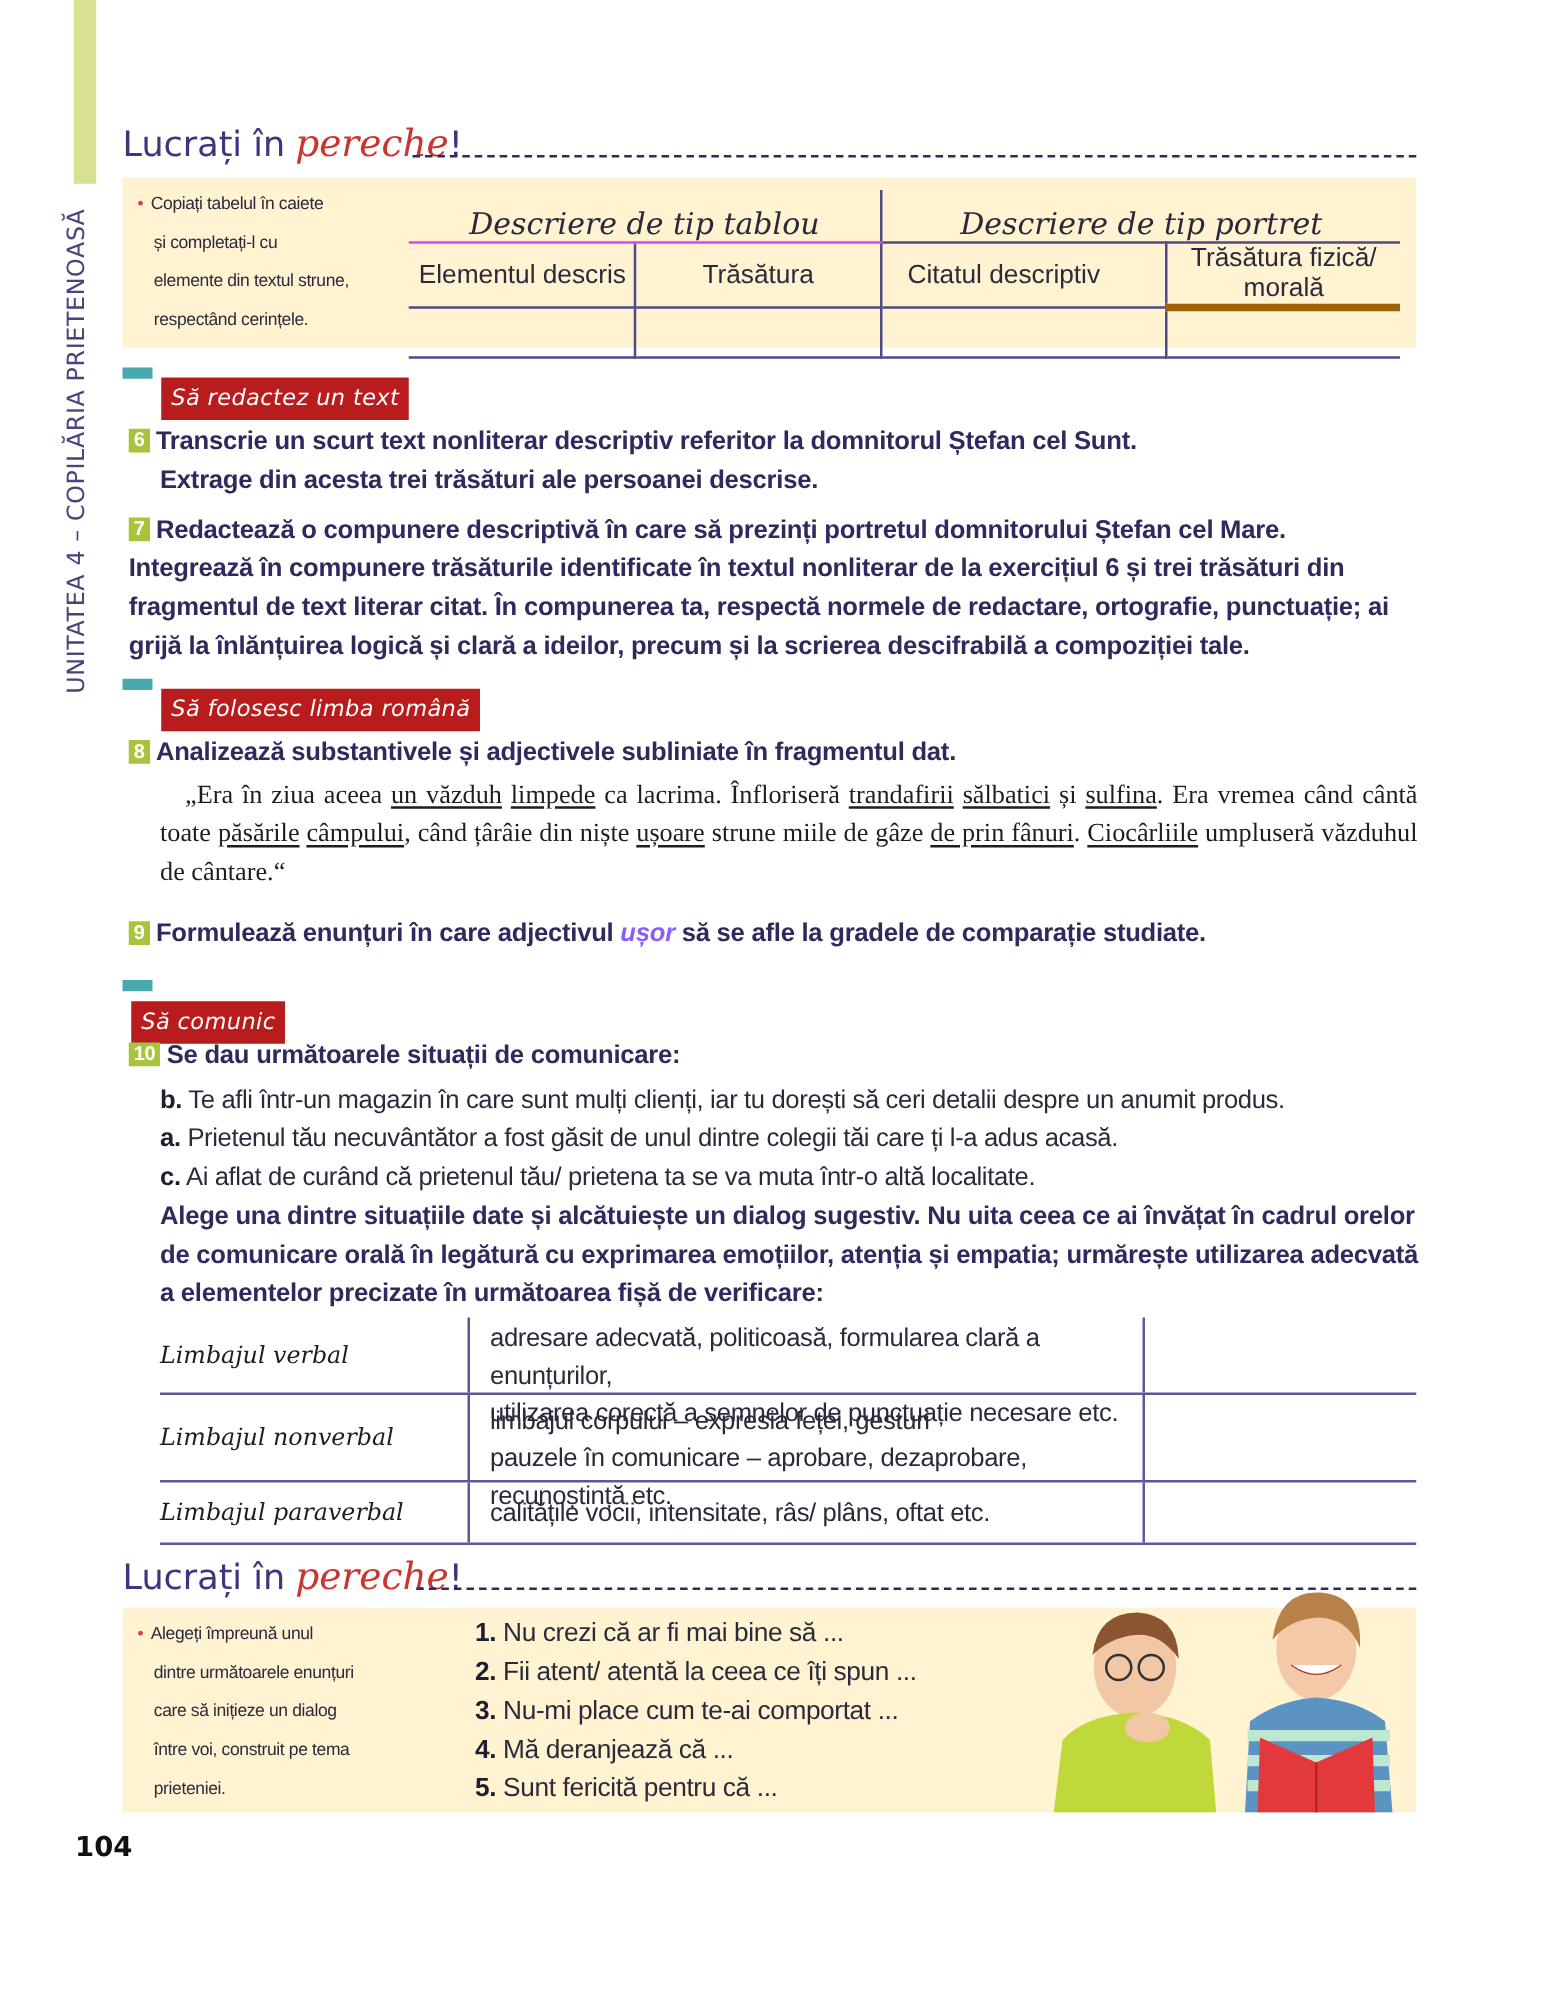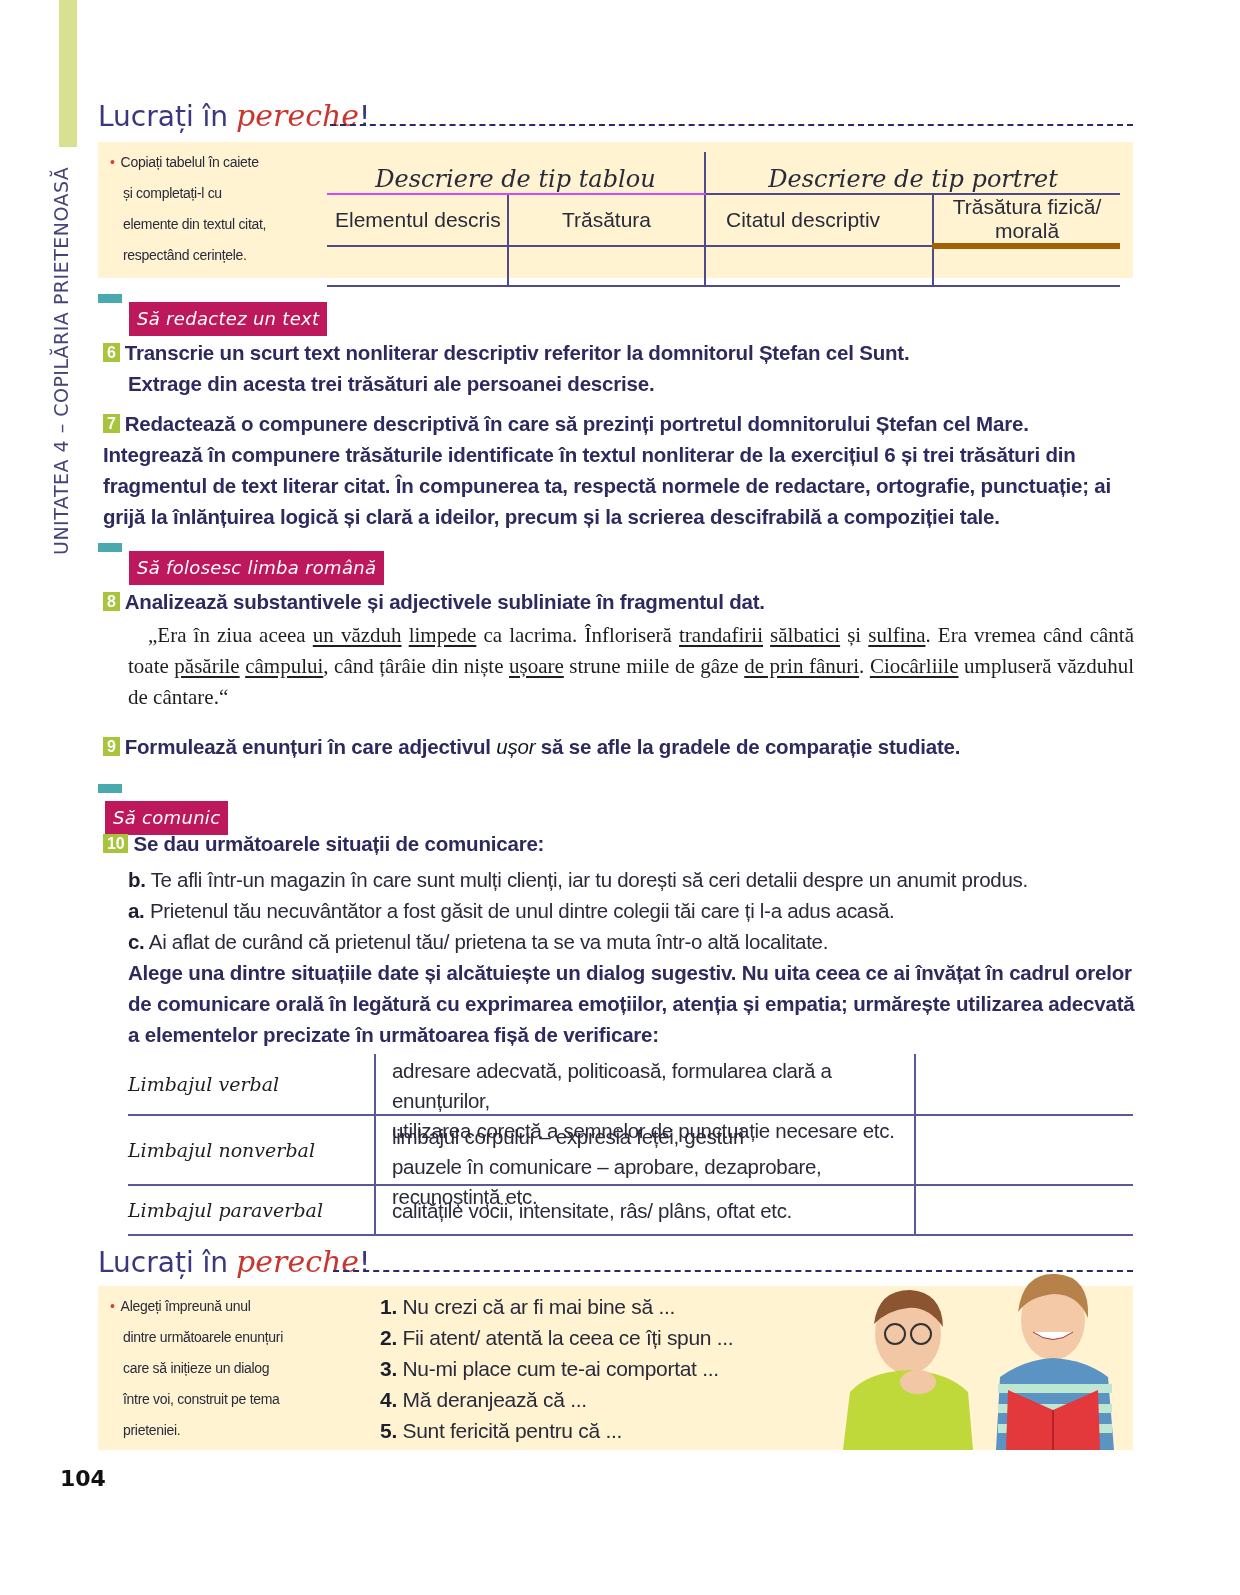--- a/index.html
+++ b/index.html
@@ -26,36 +26,36 @@
   .bullet-text { position: absolute; font-size: 14px; line-height: 31px; color: #2a2a3a; letter-spacing: -0.3px; }
   .bullet-text .dot { color: #d2433a; margin-right: 6px; }
   table.desc { position: absolute; border-collapse: collapse; font-size: 21px; color: #2a2a3a; }
   table.desc td, table.desc th { padding: 0; font-weight: normal; }
   .hand { font-family: "DejaVu Serif", serif; font-style: italic; color: #2a2a3a; }
   .section-label {
     position: absolute; left: 98px; display: flex; align-items: flex-start;
   }
   .section-label .tick { width: 24px; height: 9px; background: #4aa9ad; margin-top: 0; }
   .section-label .label {
-    margin-left: 7px; margin-top: 8px; background: #be185d; color: #ffffff;
+    margin-left: 7px; margin-top: 8px; background: #b91c1c; color: #ffffff;
     font-family: "DejaVu Sans", sans-serif; font-style: italic; font-size: 18px;
     padding: 6px 8px 7px 8px; letter-spacing: 0.3px;
   }
   .ex { position: absolute; left: 103px; width: 1040px; font-weight: bold; font-size: 20.5px; line-height: 31px; color: #2e2a5e; letter-spacing: -0.2px; }
   .ex .num {
     display: inline-block; background: #a8c43c; color: #ffffff; font-size: 16px; line-height: 19px;
     padding: 0 4px; margin-right: 5px; vertical-align: 2px; font-weight: bold;
   }
   .ex .indent { padding-left: 25px; display: block; }
   .quote {
     position: absolute; left: 128px; width: 1006px; font-family: "Liberation Serif", "DejaVu Serif", serif;
     font-size: 21px; line-height: 31px; color: #1e1e1e; text-align: justify;
   }
   .quote u { text-decoration: underline; text-underline-offset: 3px; }
-  .red-word { color: #0f172a; font-style: italic; font-weight: normal; }
+  .red-word { color: #8b5cf6; font-style: italic; font-weight: bold; }
   .situations { position: absolute; left: 128px; font-size: 20.5px; line-height: 31px; color: #2a2a3a; letter-spacing: -0.3px; }
   .situations b { font-weight: bold; color: #1e1e2e; }
   .ex10-instr { position: absolute; left: 128px; width: 1010px; font-weight: bold; font-size: 20.5px; line-height: 31px; color: #2e2a5e; letter-spacing: -0.2px; }
   .grid-table { position: absolute; left: 128px; top: 1054px; width: 1005px; }
   .grid-row { display: flex; border-bottom: 2px solid #5b5896; }
   .grid-row .c1 { width: 246px; font-family: "DejaVu Serif", serif; font-style: italic; font-size: 19px; color: #1e1e1e; display: flex; align-items: center; }
   .grid-row .c2 { width: 542px; border-left: 2px solid #5b5896; border-right: 2px solid #5b5896; font-size: 20.5px; line-height: 30px; color: #2a2a3a; padding: 2px 0 2px 16px; box-sizing: border-box; letter-spacing: -0.3px; }
   .grid-row .c3 { flex: 1; }
   .pair-list { position: absolute; left: 380px; font-size: 21px; line-height: 31px; color: #2a2a3a; letter-spacing: -0.3px; }
   .pair-list b { font-weight: bold; color: #1e1e2e; }
@@ -72,21 +72,21 @@
   <span>Lucrați în</span>
   <span class="script">pereche</span>
   <span class="excl">!</span>
 </div>
 <div class="dash-line" style="left:330px; top:124px; width:803px;"></div>
 
 <div class="yellow-box" style="left:98px; top:142px; width:1035px; height:136px;"></div>
 <div class="bullet-text" style="left:110px; top:147px; width:215px;">
   <div><span class="dot">•</span><span>Copiați tabelul în caiete</span></div>
   <div style="padding-left:13px">și completați-l cu</div>
-  <div style="padding-left:13px">elemente din textul citat,</div>
+  <div style="padding-left:13px">elemente din textul strune,</div>
   <div style="padding-left:13px">respectând cerințele.</div>
 </div>
 
 <table class="desc" style="left:327px; top:152px; width:793px;">
   <tbody>
       <tr style="height:42px;">
     <td colspan="2" class="hand" style="text-align:center; font-size:24px; vertical-align:bottom; border-bottom:2px solid #d946ef; border-right:2px solid #4e4b88;">Descriere de tip tablou</td>
     <td colspan="2" class="hand" style="text-align:center; font-size:24px; vertical-align:bottom; border-bottom:2px solid #4e4b88;">Descriere de tip portret</td>
   </tr>
   <tr style="height:34px;">

